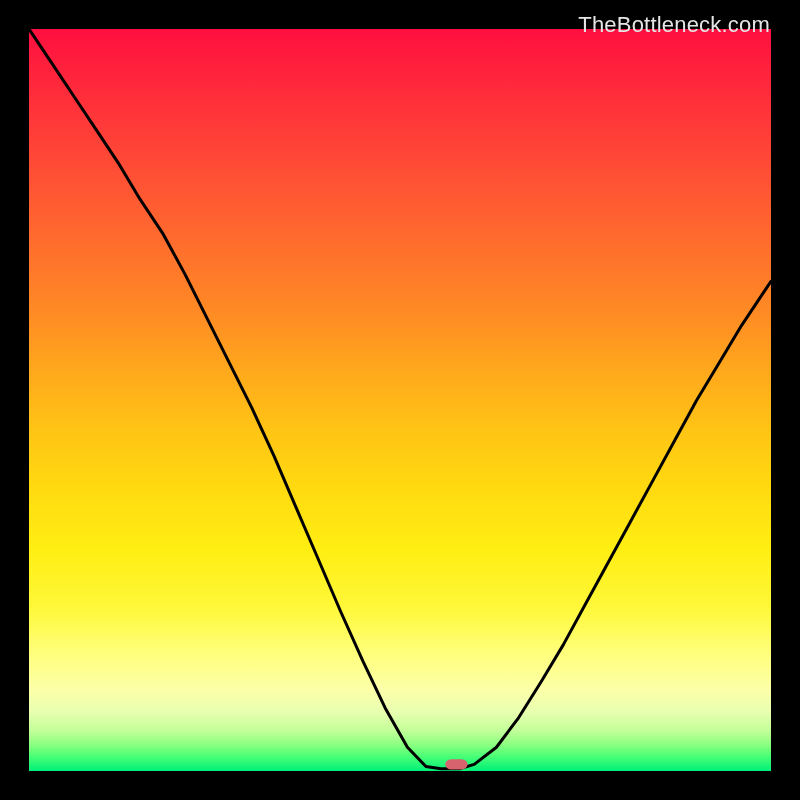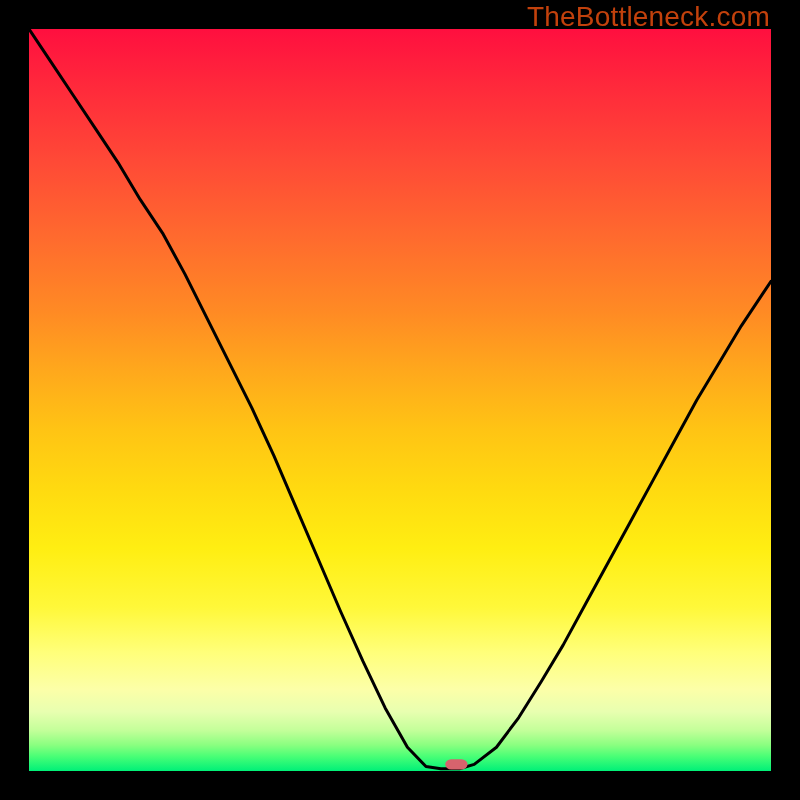--- a/index.html
+++ b/index.html
@@ -45,24 +45,24 @@
   }
   .plot-svg {
     position: absolute;
     left: 0;
     top: 0;
     width: 742px;
     height: 742px;
   }
   .watermark {
     position: absolute;
-    top: 1px;
+    top: 12px;
     right: 30px;
-    color: #c2410c;
-    font-size: 28px;
+    color: #e5e5e5;
+    font-size: 22px;
     font-weight: 400;
     letter-spacing: 0.2px;
   }
 </style>
 </head>
 <body>
 <div class="frame">
 
   <div class="plot-area">
     <svg class="plot-svg" viewBox="0 0 742 742" preserveAspectRatio="none">

